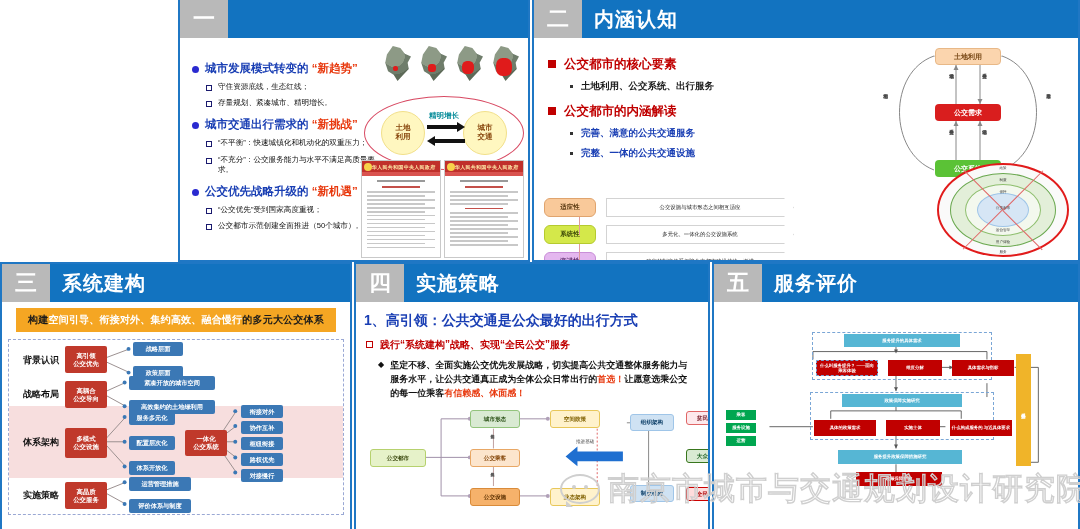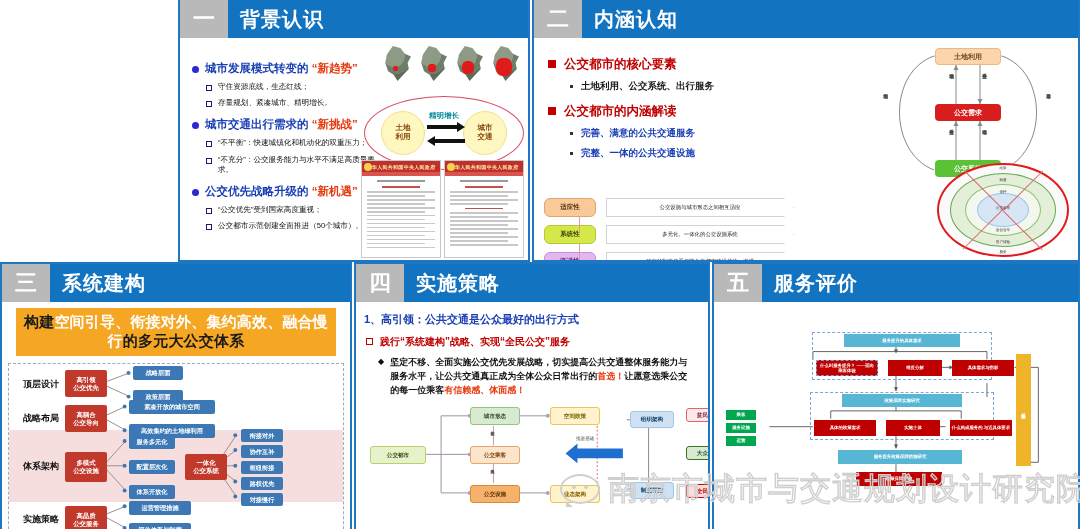--- a/index.html
+++ b/index.html
@@ -128,42 +128,42 @@
   .p2-circ .r2 { width: 106px; height: 74px; border: 1px solid #6aa84f; background: #e3efd9; }
   .p2-circ .r3 { width: 76px; height: 52px; border: 1px solid #8fbf6f; background: #f3f8ee; }
   .p2-circ .r4 { width: 52px; height: 34px; border: 1px solid #9fc5e8; background: #d6e6f5; }
   .p2-circ .spk { position: absolute; left: 50%; top: 50%; width: 56px; height: 1px; background: #e06666; transform-origin: 0 0; }
   .p2-circ .t { position: absolute; font-size: 3.6px; color: #333; left: 50%; transform: translateX(-50%); white-space: nowrap; }
 
   
   #panel3 { left: 0px; top: 262px; width: 352px; height: 267px; border-bottom: none; }
   .p3-banner {
     margin: 6px 14px 0; background: #f5a623; color: #1a1a1a;
-    font-size: 15px; font-weight: bold; text-align: center;
+    font-size: 10px; font-weight: bold; text-align: center;
     padding: 5px 2px; letter-spacing: .2px;
   }
   .p3-banner .y { color: #ffffff; }
   .p3-chart { position: relative; margin: 7px 6px 0; height: 176px; border: 1px dashed #9aa8d4; }
   .p3-band { position: absolute; left: 0; right: 0; background: #f7dede; }
   .p3-rowlabel { position: absolute; font-size: 9px; color: #111; font-weight: bold; }
   .p3-red {
     position: absolute; background: #c0392b; color: #fff; border-radius: 2px;
     display: flex; align-items: center; justify-content: center; text-align: center;
     font-size: 6.4px; font-weight: bold; line-height: 1.25; padding: 1px;
   }
   .p3-blue {
     position: absolute; background: #3b78b5; color: #fff; border-radius: 2px;
     display: flex; align-items: center; justify-content: center; text-align: center;
     font-size: 6.2px; font-weight: bold; line-height: 1.2; padding: 1px;
   }
   .p3-chart svg { position: absolute; inset: 0; pointer-events: none; }
 
   
   #panel4 { left: 354px; top: 262px; width: 356px; height: 267px; border-bottom: none; }
-  .p4-h1 { font-size: 11px; font-weight: bold; color: #1a3fb4; margin-top: 6px; }
+  .p4-h1 { font-size: 14px; font-weight: bold; color: #1a3fb4; margin-top: 6px; }
   .p4-l1 { display: flex; align-items: flex-start; margin-top: 8px; }
   .p4-sq { width: 7px; height: 7px; border: 1.5px solid #c00000; margin: 3px 7px 0 2px; flex: none; }
   .p4-l1txt { font-size: 10px; font-weight: bold; color: #c00000; }
   .p4-l2 { display: flex; align-items: flex-start; margin: 7px 0 0 14px; }
   .p4-dm { font-size: 8px; color: #111; margin: 1px 6px 0 0; flex: none; }
   .p4-l2txt { font-size: 9px; color: #111; line-height: 1.55; font-weight: bold; }
   .p4-l2txt .r { color: #e8380d; }
   .p4-diag { position: relative; margin-top: 4px; height: 106px; }
   .p4-diag .nd {
     position: absolute; border-radius: 3px; display: flex; align-items: center; justify-content: center;
@@ -223,21 +223,20 @@
   }
 </style>
 </head>
 <body>
 
 <div id="root">
 
   <div class="panel" id="panel1">
     <div class="pnl-head">
       <div class="pnl-num">一</div>
-      <div class="pnl-title">背景认识</div>
     </div>
     <div class="pnl-body" style="height:224px">
 
       <div class="p1-list">
         <div class="p1-l1">
           <span class="p1-dot"></span>
           <span class="p1-l1txt"><span>城市发展模式转变的 </span><span class="hi">“新趋势”</span></span>
         </div>
         <div class="p1-l2">
           <span class="p1-sq"></span>
@@ -502,21 +501,21 @@
             <circle cx="229" cy="72" r="2"></circle>
               <circle cx="229" cy="87" r="2"></circle>
               <circle cx="229" cy="103" r="2"></circle>
             <circle cx="229" cy="119" r="2"></circle>
               <circle cx="229" cy="134" r="2"></circle>
             <circle cx="117" cy="144" r="2"></circle>
               <circle cx="117" cy="166" r="2"></circle>
           </g>
         </svg>
 
-        <div class="p3-rowlabel" style="left:14px;top:14px">顶层设计</div>
+        <div class="p3-rowlabel" style="left:14px;top:14px">背景认识</div>
         <div class="p3-red" style="left:56px;top:6px;width:42px;height:27px">高引领<br>公交优先</div>
         <div class="p3-blue" style="left:124px;top:2px;width:50px;height:14px">战略层面</div>
         <div class="p3-blue" style="left:124px;top:26px;width:50px;height:14px">政策层面</div>
 
         <div class="p3-rowlabel" style="left:14px;top:48px">战略布局</div>
         <div class="p3-red" style="left:56px;top:41px;width:42px;height:27px">高耦合<br>公交导向</div>
         <div class="p3-blue" style="left:120px;top:36px;width:86px;height:14px">紧凑开放的城市空间</div>
         <div class="p3-blue" style="left:120px;top:60px;width:86px;height:14px">高效集约的土地绿利用</div>
 
         <div class="p3-rowlabel" style="left:14px;top:96px">体系架构</div>

